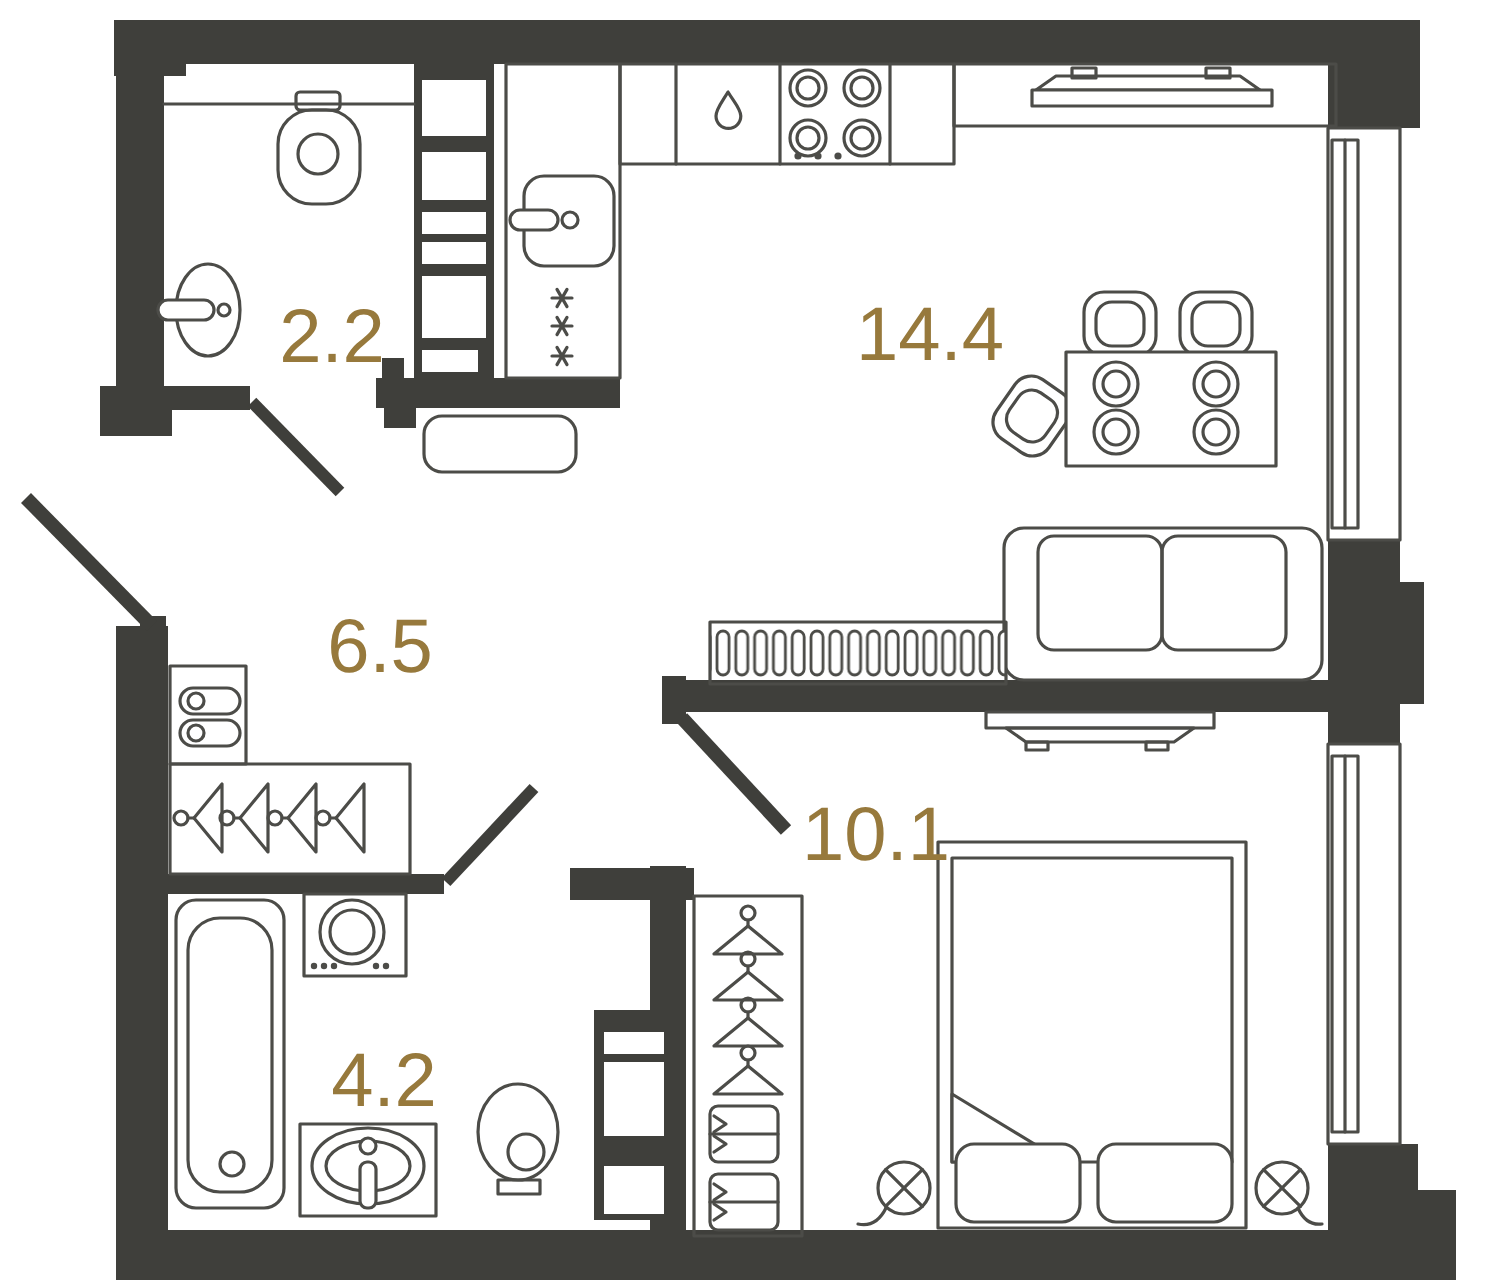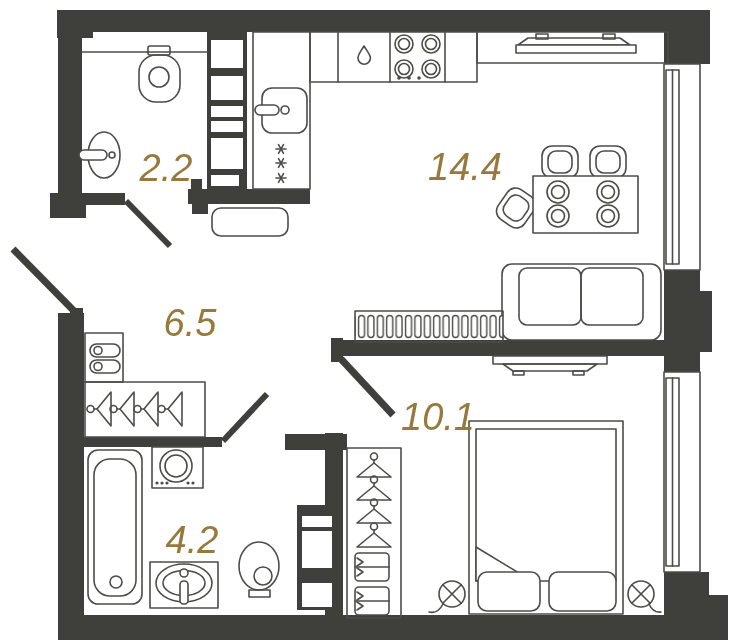--- a/index.html
+++ b/index.html
@@ -1,19 +1,19 @@
 <!DOCTYPE html>
 <html style="--wall: #3F3F3B; --line: #4C4C48; --label: #97793C; --bg: #FFFFFF;"><head>
 <meta charset="utf-8">
 <style>
   :root{
     --wall:#3F3F3B; --line:#4C4C48; --label:#97793C; --bg:#FFFFFF;
   }
   html,body{margin:0;padding:0;background:var(--bg);}
-  .stage{position:relative;width:728px;height:640px;background:var(--bg);overflow:hidden;font-style:italic;}
+  .stage{position:relative;width:728px;height:640px;background:var(--bg);overflow:hidden;}
   svg.plan{
     display:block;width:749px;height:640px;
     stroke:var(--line); fill:none; stroke-width:1.6;
     stroke-linejoin:round; stroke-linecap:round;
   }
   .wall{fill:var(--wall); stroke:none;}
   .ws{fill:var(--bg); stroke:none;}          
   .wf{fill:var(--bg);}                        
   .door{stroke:var(--wall); stroke-width:7; stroke-linecap:butt;}
   .door6{stroke-width:6;}

